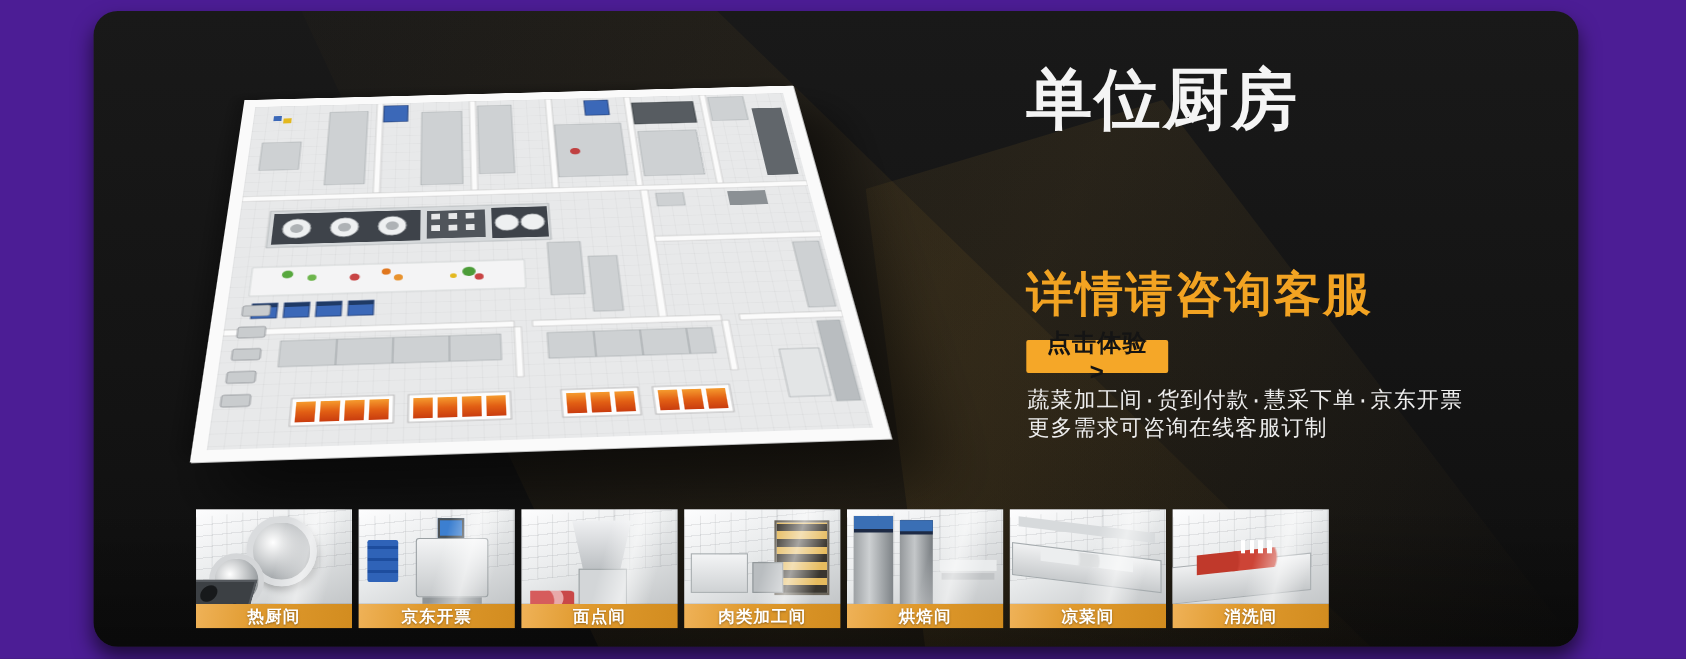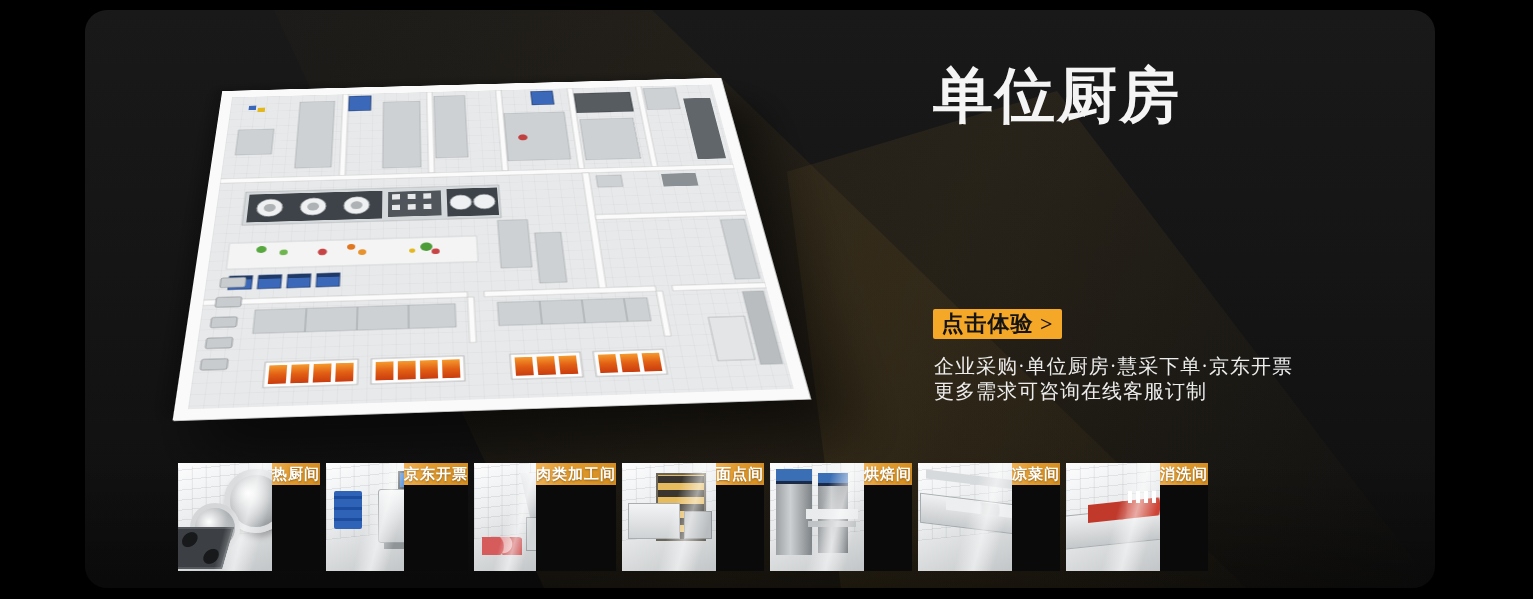--- a/index.html
+++ b/index.html
@@ -1,17 +1,17 @@
 <!DOCTYPE html>
 <html><head>
 <meta charset="utf-8">
 <style>
   html,body{margin:0;padding:0;background:#232323;}
-  .stage{position:relative;width:1533px;height:599px;background:#000000;overflow:hidden;
-         font-family:Liberation Serif, serif;}
+  .stage{position:relative;width:1533px;height:599px;background:#4c1d95;overflow:hidden;
+         font-family:Liberation Mono, monospace;}
   
   .panel{position:absolute;left:85px;top:10px;width:1350px;height:578px;border-radius:22px;
          background:linear-gradient(180deg,#191919 0%,#141414 55%,#0f0f0f 100%);
          box-shadow:0 10px 18px rgba(0,0,0,.6);overflow:hidden;}
   .beam{position:absolute;inset:0;pointer-events:none;}
   .beam.b1{background:linear-gradient(115deg,rgba(92,70,30,0) 0%,rgba(92,70,30,.22) 55%,rgba(92,70,30,0) 100%);
            clip-path:polygon(14% 0,42% 0,86% 100%,34% 100%);}
   .beam.b2{background:linear-gradient(115deg,rgba(120,92,38,0) 0%,rgba(120,92,38,.18) 60%,rgba(120,92,38,0) 100%);
            clip-path:polygon(52% 28%,72% 14%,100% 100%,56% 100%);}
   .panel::after{content:"";position:absolute;inset:0;
@@ -31,21 +31,21 @@
   .subtitle{position:absolute;left:933px;top:249px;margin:0;color:#f2a322;font-size:43px;font-weight:bold;letter-spacing:2px;line-height:1;}
   .cta{position:absolute;left:933px;top:309px;width:129px;height:30px;border:none;border-radius:2px;
        background:#f5a728;color:#141414;font-size:22px;font-weight:bold;letter-spacing:1px;
        font-family:inherit;display:flex;align-items:center;justify-content:center;cursor:pointer;}
   .feat{position:absolute;left:934px;margin:0;color:#ededed;font-size:20px;letter-spacing:1px;line-height:1;}
   .feat.f1{top:356px;}
   .feat.f2{top:381px;}
 
   
   .thumbs{position:absolute;left:178px;top:463px;display:flex;gap:6px;}
-  .thumb{width:142px;height:108px;display:flex;flex-direction:row;background:#0a0a0a;cursor:pointer;}
+  .thumb{width:142px;height:108px;display:flex;flex-direction:column;background:#0a0a0a;cursor:pointer;}
   .t-img{position:relative;flex:1;overflow:hidden;
          background:linear-gradient(155deg,#fdfdfe 0%,#e9ebec 45%,#c3c6c8 100%);}
   .t-img::before{content:"";position:absolute;inset:0 0 32% 0;opacity:.65;transform:skewY(-6deg);
          background-image:repeating-linear-gradient(90deg,rgba(115,120,125,.22) 0 1px,transparent 1px 14px),
                           repeating-linear-gradient(0deg,rgba(115,120,125,.22) 0 1px,transparent 1px 10px);}
   .t-img::after{content:"";position:absolute;inset:0;
          background:linear-gradient(105deg,transparent 52%,rgba(255,255,255,.55) 68%,transparent 84%);}
   .t-img i{position:absolute;display:block;}
   .t-label{height:22px;display:flex;align-items:center;justify-content:center;
            background:linear-gradient(100deg,#efb258 0%,#e09a2e 40%,#d28c1f 100%);
@@ -254,22 +254,23 @@
           <rect x="12" y="310" width="24" height="13" rx="2"></rect>
           <rect x="10" y="336" width="24" height="13" rx="2"></rect>
           <rect x="8" y="362" width="24" height="13" rx="2"></rect>
           <rect x="6" y="388" width="24" height="13" rx="2"></rect>
         </g>
       </svg>
     </div>
   </div>
 
   <h1 class="title l1">单位厨房</h1>
+  <h2 class="subtitle">详情请咨询客服</h2>
   <button class="cta">点击体验 &gt;</button>
-  <p class="feat f1">企业采购·单位厨房·慧采下单·京东开票</p>
+  <p class="feat f1">蔬菜加工间·货到付款·慧采下单·京东开票</p>
   <p class="feat f2">更多需求可咨询在线客服订制</p>
 
   <div class="thumbs">
     <div class="thumb">
       <div class="t-img">
           <i class="d1"></i>
           <i class="d2"></i>
           <i class="d3"></i>
         </div>
       <div class="t-label">热厨间</div>
@@ -281,29 +282,29 @@
           <i class="d3"></i>
         </div>
       <div class="t-label">京东开票</div>
     </div>
     <div class="thumb">
       <div class="t-img">
           <i class="d1"></i>
           <i class="d2"></i>
           <i class="d3"></i>
         </div>
+      <div class="t-label">面点间</div>
+    </div>
+    <div class="thumb">
+      <div class="t-img">
+          <i class="d1"></i>
+          <i class="d2"></i>
+          <i class="d3"></i>
+        </div>
       <div class="t-label">肉类加工间</div>
-    </div>
-    <div class="thumb">
-      <div class="t-img">
-          <i class="d1"></i>
-          <i class="d2"></i>
-          <i class="d3"></i>
-        </div>
-      <div class="t-label">面点间</div>
     </div>
     <div class="thumb">
       <div class="t-img">
           <i class="d1"></i>
           <i class="d2"></i>
           <i class="d3"></i>
         </div>
       <div class="t-label">烘焙间</div>
     </div>
     <div class="thumb">

